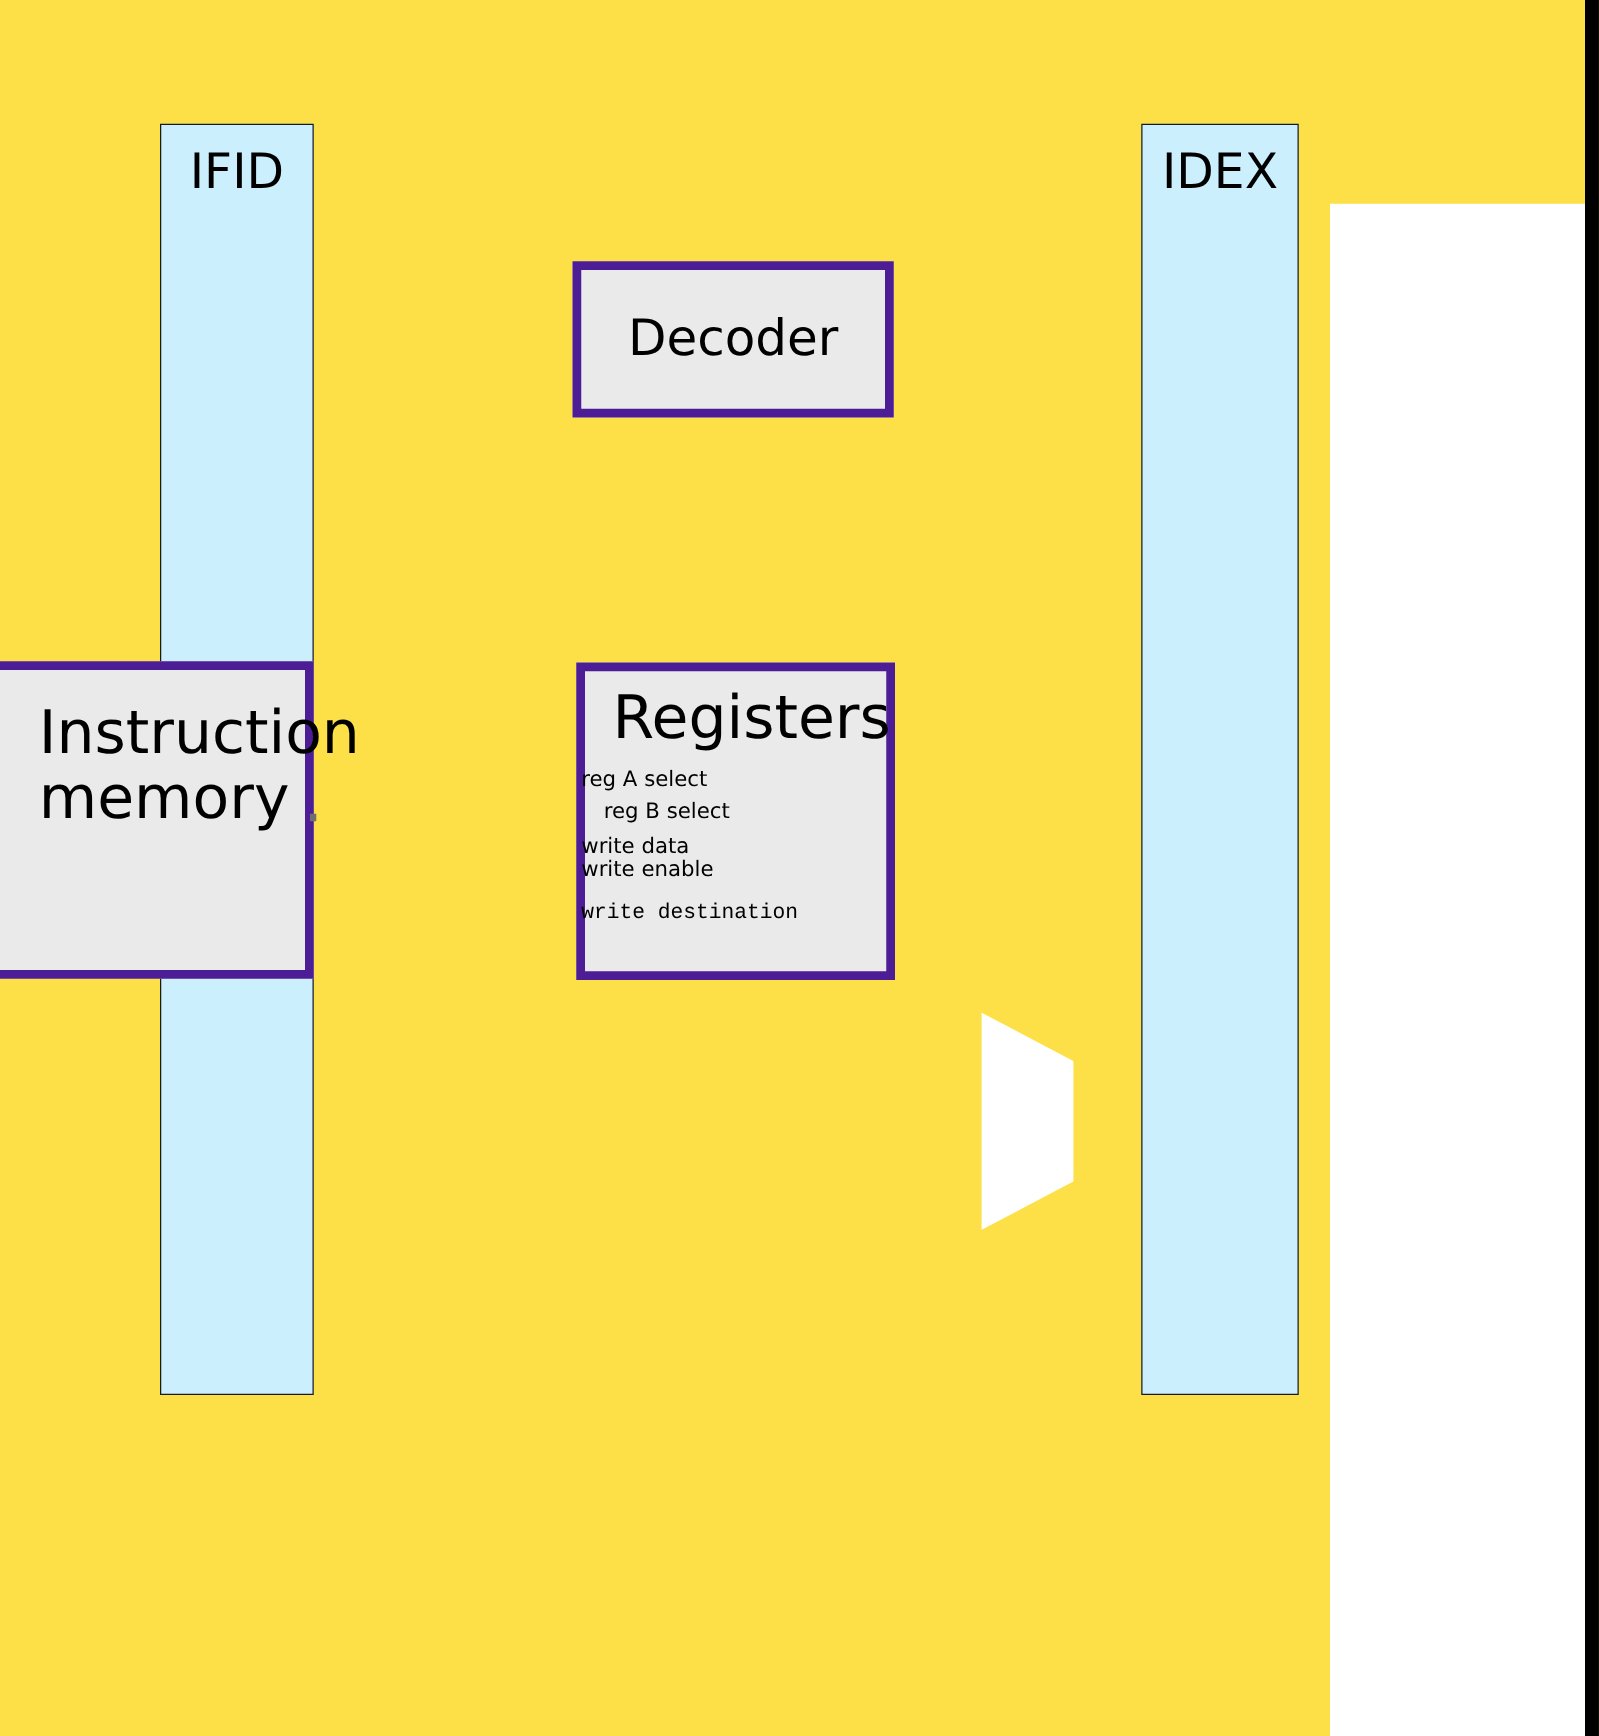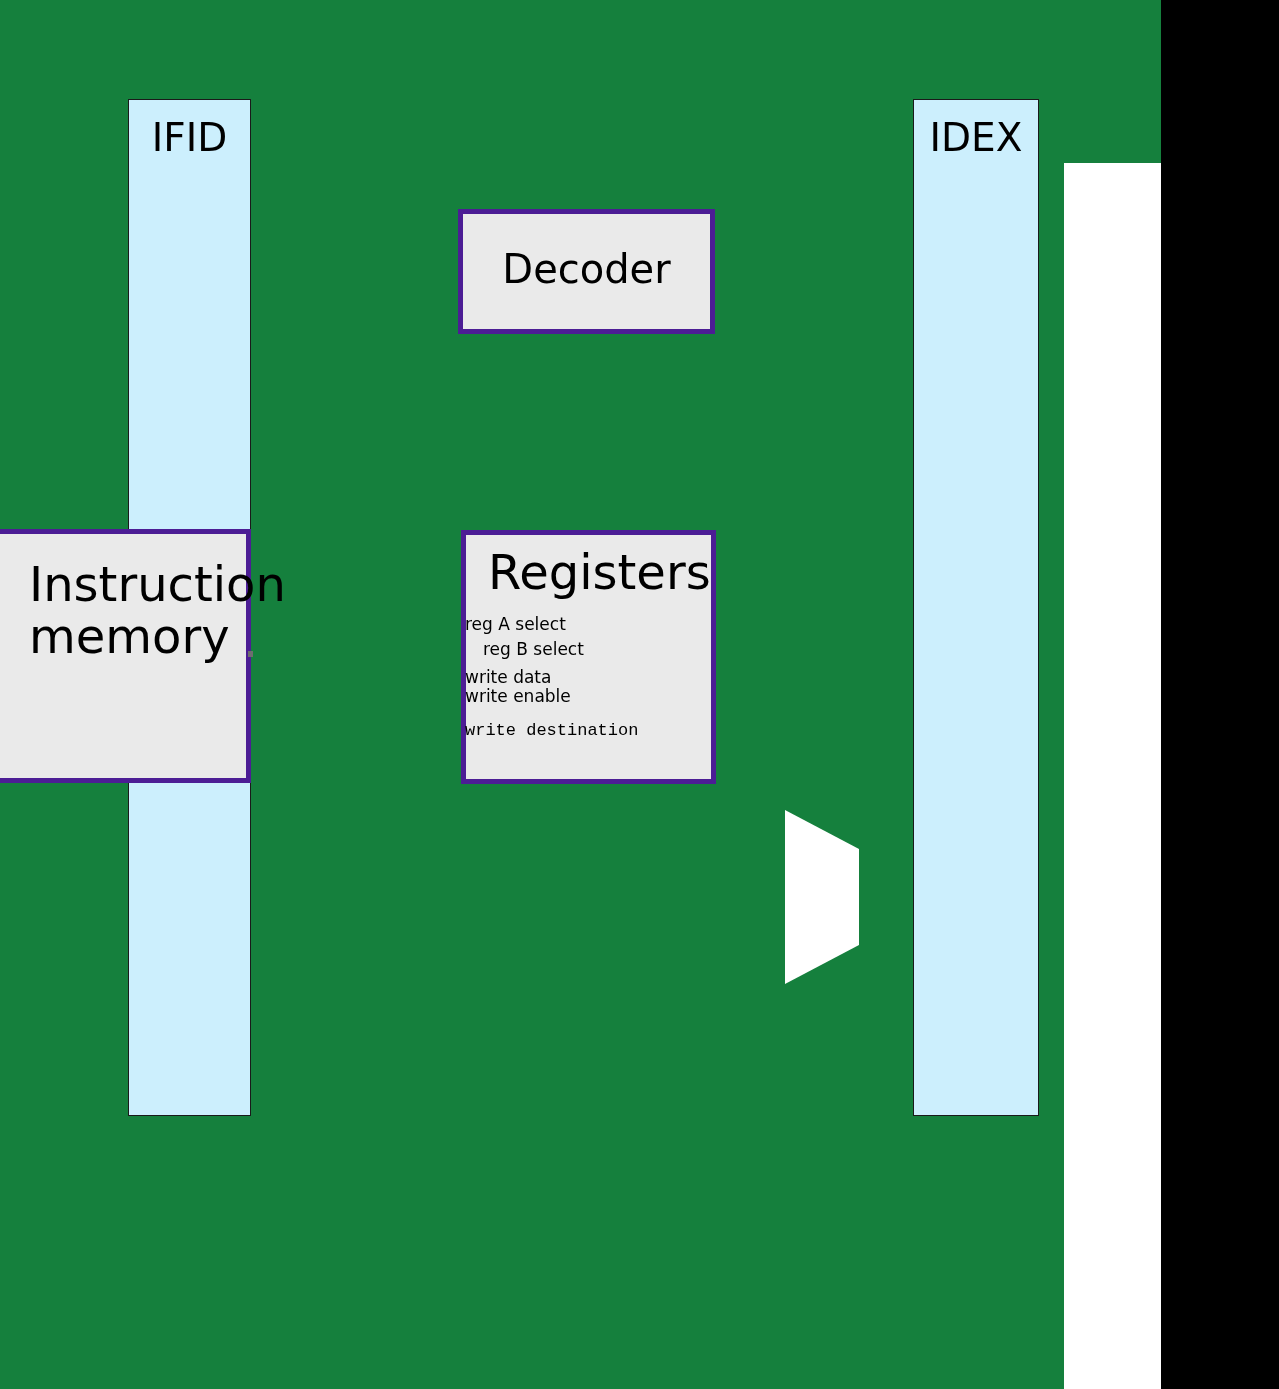--- a/index.html
+++ b/index.html
@@ -2,23 +2,23 @@
 <html><head>
 <meta charset="utf-8">
 <style>
   html, body {
     margin: 0;
     padding: 0;
     background: #000000;
   }
   #canvas {
     position: relative;
-    width: 1161px;
+    width: 1268px;
     height: 1389px;
-    background: #15803d;
+    background: #fde047;
     overflow: hidden;
     font-family: "DejaVu Sans", sans-serif;
   }
 
   
   .white-panel {
     position: absolute;
     background: #ffffff;
   }
 
@@ -37,21 +37,21 @@
     color: #000000;
     font-size: 39px;
     line-height: 1;
     white-space: nowrap;
   }
 
   
   .block {
     position: absolute;
     background: #eaeaea;
-    border: 5px solid #4c1d95;
+    border: 7px solid #4c1d95;
     box-sizing: border-box;
     text-decoration: underline;
   }
   .block-title {
     position: absolute;
     color: #000000;
     font-size: 48px;
     line-height: 1.08;
     white-space: pre-line;
   }

